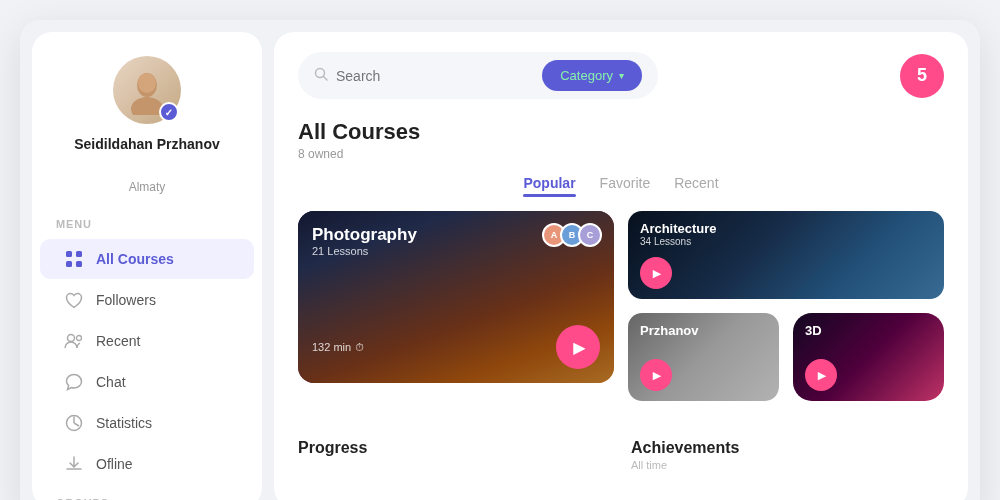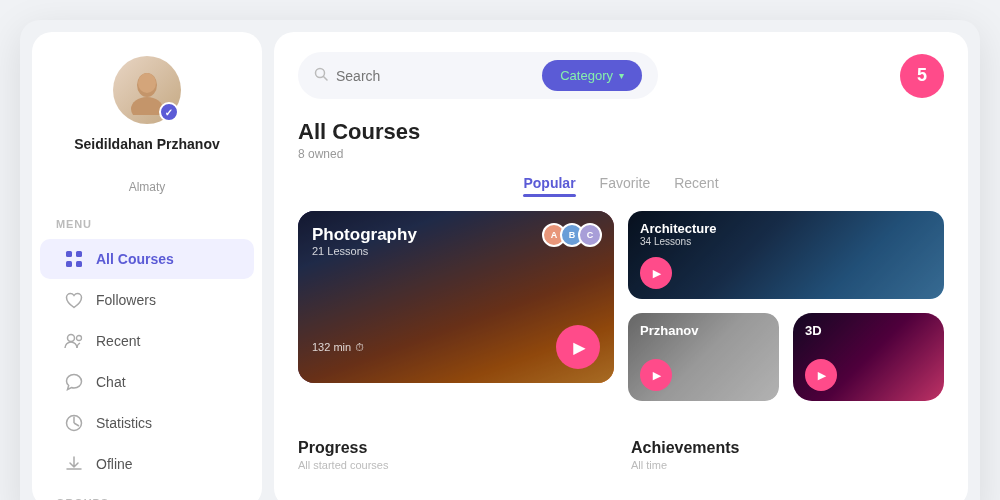--- a/index.html
+++ b/index.html
@@ -562,21 +562,20 @@
                 </div>
               </div>
             </div>
           </div>
         </div>
       </div>
 
       <div class="bottom-section">
         <div class="bottom-card">
           <div class="bottom-card-title">Progress</div>
-          <div class="bottom-card-sub">All started courses</div>
         </div>
         <div class="bottom-card">
           <div class="bottom-card-title">Achievements</div>
           <div class="bottom-card-sub">All time</div>
         </div>
       </div>
     </div>
   </div>
 </div>
 

